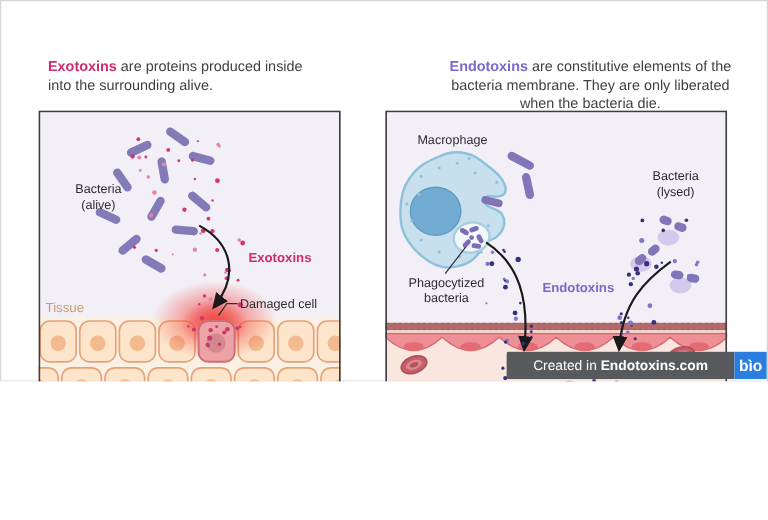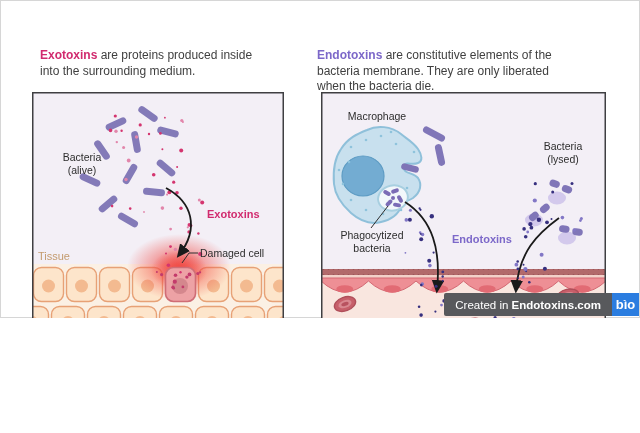--- a/index.html
+++ b/index.html
@@ -2,44 +2,44 @@
 <html><head>
 <meta charset="utf-8">
 <title>Exotoxins vs Endotoxins</title>
 <style>
   html,body{margin:0;padding:0;background:#fff;}
   .page{position:relative;width:640px;height:318px;background:#ffffff;overflow:hidden;
         font-family:"Liberation Sans",sans-serif;box-shadow:inset 0 0 0 1px #d6d6d6;}
   .intro{position:absolute;top:36px;font-size:12px;line-height:15.5px;color:#3f3f3f;}
   .intro .term{font-weight:bold;}
   .intro-left{left:40px;width:262px;}
-  .intro-right{left:317px;width:286px;}
+  .intro-right{left:349px;width:286px;text-align:center;}
   .term-pink{color:#d12a6e;}
   .term-purple{color:#7c68c9;}
   svg.panel{position:absolute;top:92px;display:block;}
   #panel-left{left:32px;}
   #panel-right{left:321px;}
   .lbl{font-size:10.5px;fill:#2d2d2d;}
   .lbl-pink{font-size:11px;font-weight:bold;fill:#d12a6e;}
   .lbl-purple{font-size:11px;font-weight:bold;fill:#7c68c9;}
   .lbl-tissue{font-size:11px;fill:#c49b6e;}
   .lbl-vessel{font-size:11px;fill:#c5908e;}
   .footer{position:absolute;right:1px;bottom:2px;height:23px;display:flex;align-items:stretch;
           font-size:11.5px;color:#fff;border-radius:2px 0 0 2px;overflow:hidden;}
-  .footer-gray{background:#58595c;display:flex;align-items:center;padding:0 11px;white-space:pre;}
+  .footer-gray{background:#58595c;display:flex;align-items:center;padding:0 22px;white-space:pre;}
   .footer-gray b{font-weight:bold;}
   .footer-blue{background:#2b7de0;width:27px;display:flex;align-items:center;justify-content:center;
                font-weight:bold;font-size:13px;}
 </style>
 </head>
 <body>
 
 <div class="page">
 
-  <p class="intro intro-left"><span class="term term-pink">Exotoxins</span><span> are proteins produced inside</span><span style="display:block">into the surrounding medium.</span></p>
+  <p class="intro intro-left"><span class="term term-pink">Exotoxins</span><span> are proteins produced inside</span><span style="display:block">into the surrounding alive.</span></p>
 
   <p class="intro intro-right"><span class="term term-purple">Endotoxins</span><span> are constitutive elements of the</span><span style="display:block">bacteria membrane. They are only liberated</span><span style="display:block">when the bacteria die.</span></p>
 
   <svg id="panel-left" class="panel" width="252" height="305" viewBox="0 0 252 305">
     <defs>
       <radialGradient id="gGlow" cx="50%" cy="50%" r="50%">
         <stop offset="0%" stop-color="#f04b46" stop-opacity="0.95"></stop>
         <stop offset="45%" stop-color="#f04b46" stop-opacity="0.5"></stop>
         <stop offset="100%" stop-color="#f04b46" stop-opacity="0"></stop>
       </radialGradient>

